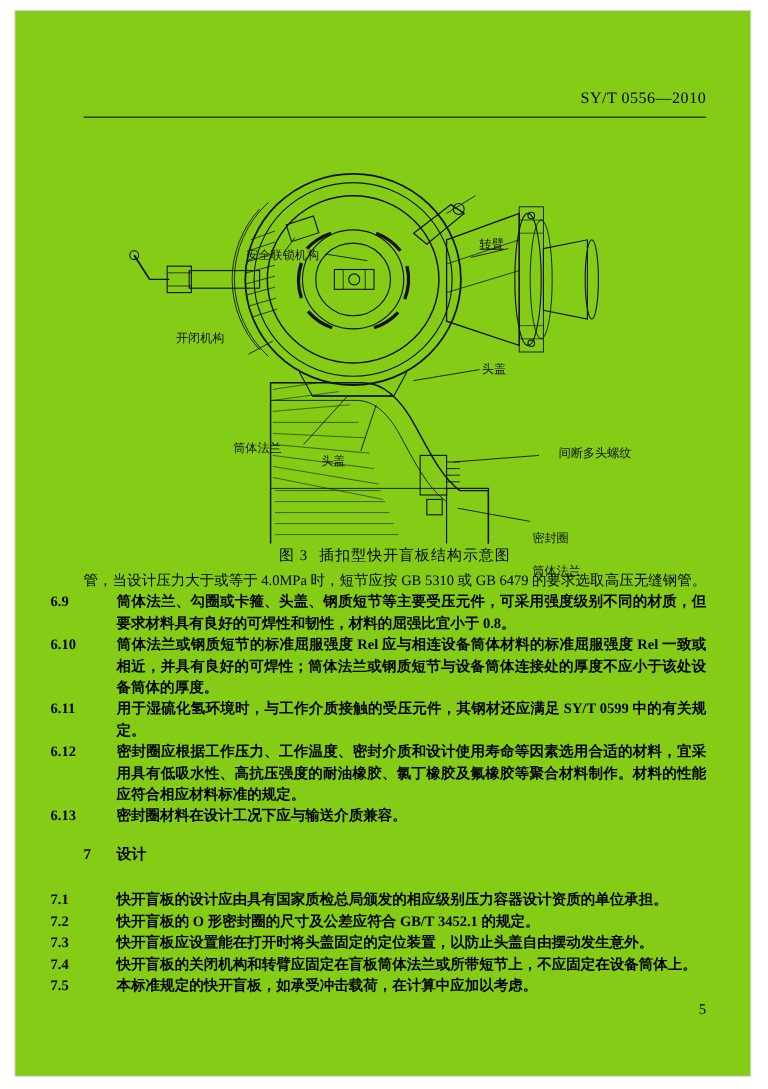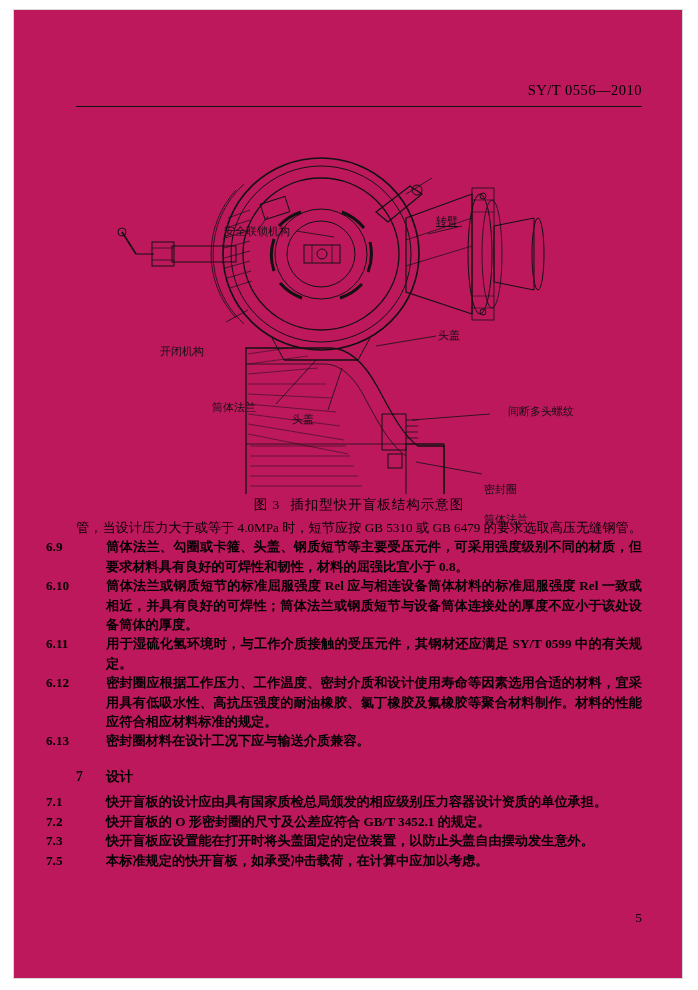--- a/index.html
+++ b/index.html
@@ -15,21 +15,21 @@
     overflow: hidden;
     font-family: "Liberation Serif", "DejaVu Serif", serif;
     color: #000;
   }
   .sheet {
     position: absolute;
     left: 14px;
     top: 10px;
     width: 668px;
     height: 968px;
-    background: #be185d;
+    background: #84cc16;
     box-shadow: 0 0 0 1px #d8d8d4;
   }
   .header {
     position: absolute;
     left: 0;
     top: 72px;
     width: 628px;
     text-align: right;
     font-size: 14.5px;
     letter-spacing: 0.5px;
@@ -91,21 +91,21 @@
     text-indent: -30px;
     font-weight: bold;
   }
   .num {
     display: inline-block;
     min-width: 30px;
     font-family: "Liberation Serif", serif;
   }
   .sec-head {
     margin-top: 16px;
-    margin-bottom: 6px;
+    margin-bottom: 22px;
     font-weight: bold;
     font-size: 13.6px;
   }
   .sec-head .sec-num { display: inline-block; min-width: 30px; }
 
   .page-num {
     position: absolute;
     left: 0;
     top: 900px;
     width: 628px;
@@ -248,21 +248,21 @@
           <path d="M300 232 l60 -10"></path>
           <path d="M336 306 l78 -6"></path>
           <path d="M340 348 l66 12"></path>
           <path d="M348 390 l58 14"></path>
         </g>
       </svg>
 
       
       <span class="lbl" style="left:148px; top:110px;">安全联锁机构</span>
       <span class="lbl" style="left:360px; top:100px;text-decoration:underline;">转臂</span>
-      <span class="lbl" style="left:84px; top:186px;margin-top:44px;">开闭机构</span>
+      <span class="lbl" style="left:84px; top:186px;">开闭机构</span>
       <span class="lbl" style="left:136px; top:286px;">筒体法兰</span>
       <span class="lbl" style="left:216px; top:298px;">头盖</span>
 
       
       <span class="lbl" style="left:362px; top:214px;">头盖</span>
       <span class="lbl" style="left:416px; top:290px;margin-left:16px;">间断多头螺纹</span>
       <span class="lbl" style="left:408px; top:368px;">密封圈</span>
       <span class="lbl" style="left:408px; top:398px;">筒体法兰</span>
     </div>
 
@@ -304,20 +304,23 @@
       </p>
 
       <p class="para hang">
         <span class="num">7.2</span><span>快开盲板的 O 形密封圈的尺寸及公差应符合 GB/T 3452.1 的规定。</span>
       </p>
 
       <p class="para hang">
         <span class="num">7.3</span><span>快开盲板应设置能在打开时将头盖固定的定位装置，以防止头盖自由摆动发生意外。</span>
       </p>
 
+      <p class="para hang">
+        <span class="num">7.4</span><span>快开盲板的关闭机构和转臂应固定在盲板筒体法兰或所带短节上，不应固定在设备筒体上。</span>
+      </p>
 
       <p class="para hang">
         <span class="num">7.5</span><span>本标准规定的快开盲板，如承受冲击载荷，在计算中应加以考虑。</span>
       </p>
     </div>
 
     <div class="page-num">5</div>
 
   </div>
 </div>

